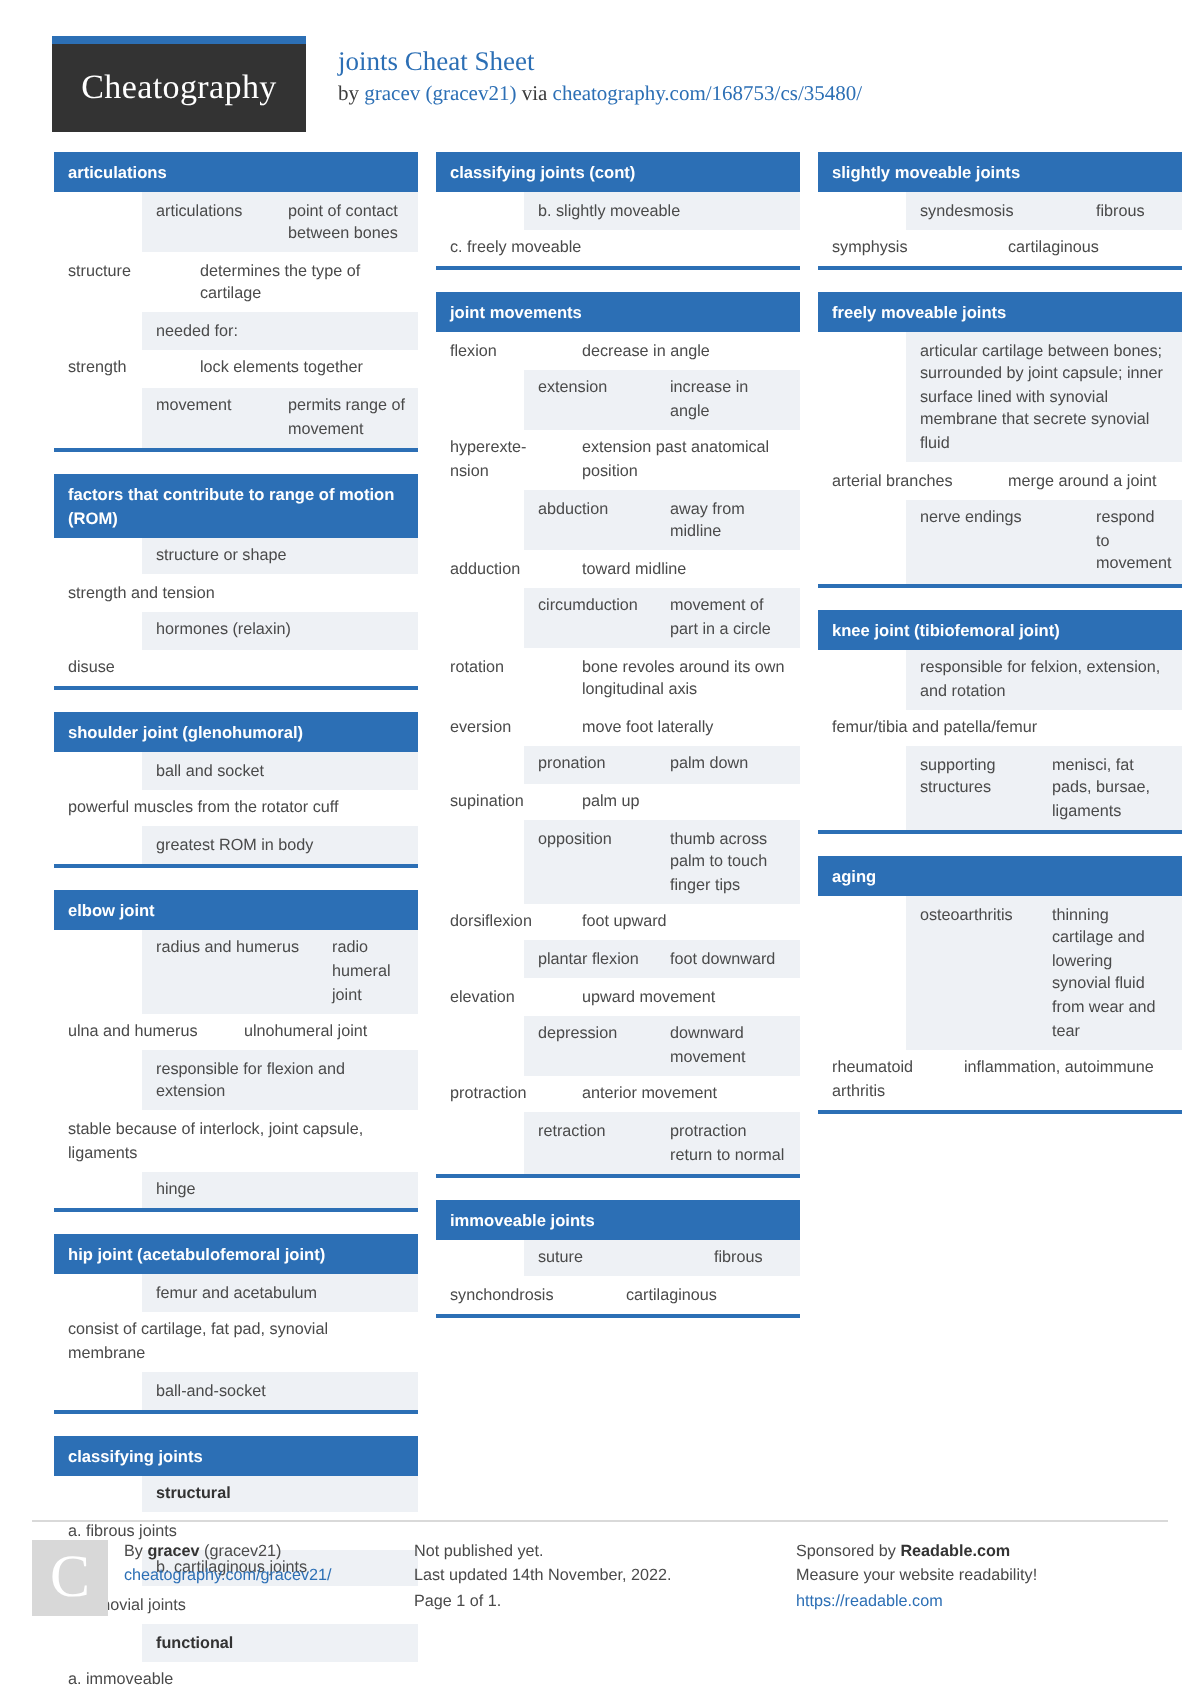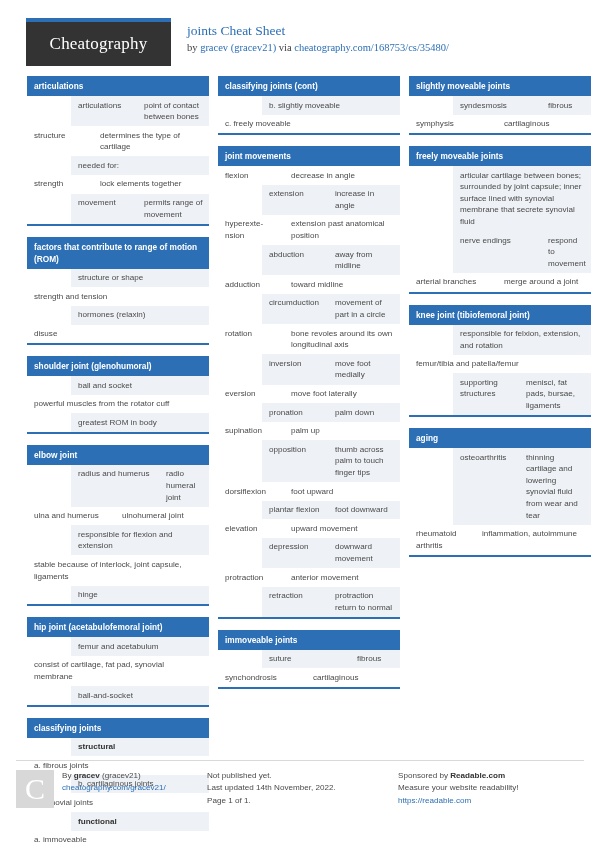--- a/index.html
+++ b/index.html
@@ -9,21 +9,21 @@
     background:#ffffff;
     font-family:"Liberation Sans", sans-serif;
     color:#3d3d3d;
     position:relative;
     overflow:hidden;
   }
 
   
   #header { display:flex; align-items:flex-start; padding:18px 0 0 26px; height:76px; }
   #logo-box {
-    width:145px; height:48px;
+    width:127px; height:48px;
     background:#333333;
     border-top:4px solid #2c6fb5;
     display:flex; align-items:center; justify-content:center;
     flex:0 0 auto;
   }
   #logo-text {
     color:#ffffff;
     font-family:"Liberation Serif", serif;
     font-size:17px;
     letter-spacing:.2px;
@@ -236,24 +236,20 @@
           <div class="cell val">toward midline</div>
         </div>
         <div class="row odd">
           <div class="cell key">circum­duction</div>
           <div class="cell val">movement of part in a circle</div>
         </div>
         <div class="row even">
           <div class="cell key">rotation</div>
           <div class="cell val">bone revoles around its own longitudinal axis</div>
         </div>
-        <div class="row odd">
-          <div class="cell key">inversion</div>
-          <div class="cell val">move foot medially</div>
-        </div>
         <div class="row even">
           <div class="cell key">eversion</div>
           <div class="cell val">move foot laterally</div>
         </div>
         <div class="row odd">
           <div class="cell key">pronation</div>
           <div class="cell val">palm down</div>
         </div>
         <div class="row even">
           <div class="cell key">supination</div>
@@ -310,27 +306,27 @@
         <div class="row even">
           <div class="cell key wide-key">symphysis</div>
           <div class="cell val">cartilaginous</div>
         </div>
       </div>
       <div class="card">
         <div class="card-header">freely moveable joints</div>
         <div class="row odd">
           <div class="cell full">articular cartilage between bones; surrounded by joint capsule; inner surface lined with synovial membrane that secrete synovial fluid</div>
         </div>
+        <div class="row even">
+          <div class="cell key wide-key">arterial branches</div>
+          <div class="cell val">merge around a joint</div>
+        </div>
         <div class="row odd">
           <div class="cell key wide-key">nerve endings</div>
           <div class="cell val">respond to movement</div>
-        </div>
-        <div class="row even">
-          <div class="cell key wide-key">arterial branches</div>
-          <div class="cell val">merge around a joint</div>
         </div>
       </div>
       <div class="card">
         <div class="card-header">knee joint (tibiofemoral joint)</div>
         <div class="row odd">
           <div class="cell full">responsible for felxion, extension, and rotation</div>
         </div>
         <div class="row even">
           <div class="cell full">femur/tibia and patella/femur</div>
         </div>

